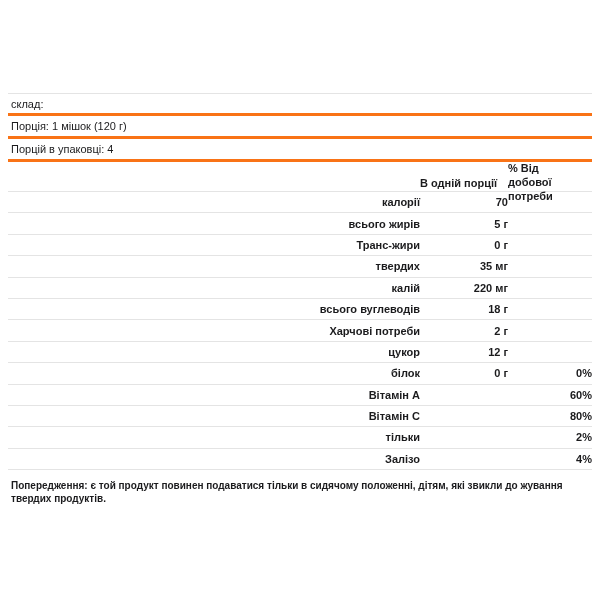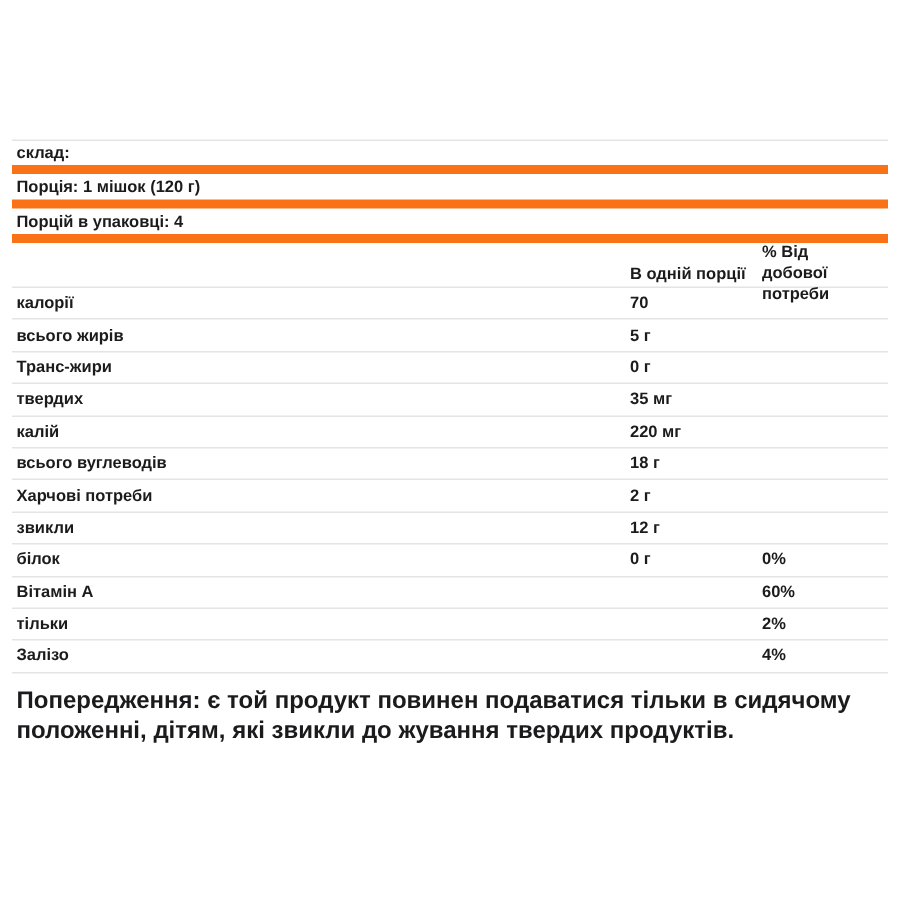--- a/index.html
+++ b/index.html
@@ -15,45 +15,45 @@
   .sheet {
     position: absolute;
     top: 93px;
     left: 8px;
     width: 584px;
   }
   .info-row {
     display: flex;
     align-items: center;
     height: 23px;
-    border-bottom: 6px solid #f97316;
+    border-bottom: 3px solid #f97316;
     font-size: 11px;
-    font-weight: bold;
+    font-weight: normal;
     padding-left: 3px;
     box-sizing: border-box;
   }
   .info-row.first { border-top: 1px solid #e4e4e4; }
   .grid-row {
     display: grid;
     grid-template-columns: 409px 88px 1fr;
     align-items: center;
     border-bottom: 1px solid #e4e4e4;
     font-size: 11px;
     font-weight: bold;
     padding-left: 3px;
     box-sizing: border-box;
   }
   .header-row { height: 30px; }
   .header-row .dv-head { max-width: 76px; line-height: 1.25; }
-  .data-row { height: 21.4px; }
+  .data-row { height: 21.4px; text-align: right; }
   .cell { white-space: nowrap; }
   .warning {
     margin-top: 9px;
     padding-left: 3px;
-    font-size: 16px;
+    font-size: 10px;
     font-weight: bold;
     line-height: 1.3;
     color: #1b1b1d;
   }
 </style>
 </head>
 <body>
 
 <div class="page">
   <div class="sheet">
@@ -103,33 +103,38 @@
       <div class="cell">всього вуглеводів</div>
       <div class="cell">18 г</div>
       <div class="cell"></div>
     </div>
     <div class="grid-row data-row">
       <div class="cell">Харчові потреби</div>
       <div class="cell">2 г</div>
       <div class="cell"></div>
     </div>
     <div class="grid-row data-row">
-      <div class="cell">звикли</div>
+      <div class="cell">цукор</div>
       <div class="cell">12 г</div>
       <div class="cell"></div>
     </div>
     <div class="grid-row data-row">
       <div class="cell">білок</div>
       <div class="cell">0 г</div>
       <div class="cell">0%</div>
     </div>
     <div class="grid-row data-row">
       <div class="cell">Вітамін A</div>
       <div class="cell"></div>
       <div class="cell">60%</div>
+    </div>
+    <div class="grid-row data-row">
+      <div class="cell">Вітамін C</div>
+      <div class="cell"></div>
+      <div class="cell">80%</div>
     </div>
     <div class="grid-row data-row">
       <div class="cell">тільки</div>
       <div class="cell"></div>
       <div class="cell">2%</div>
     </div>
     <div class="grid-row data-row">
       <div class="cell">Залізо</div>
       <div class="cell"></div>
       <div class="cell">4%</div>

